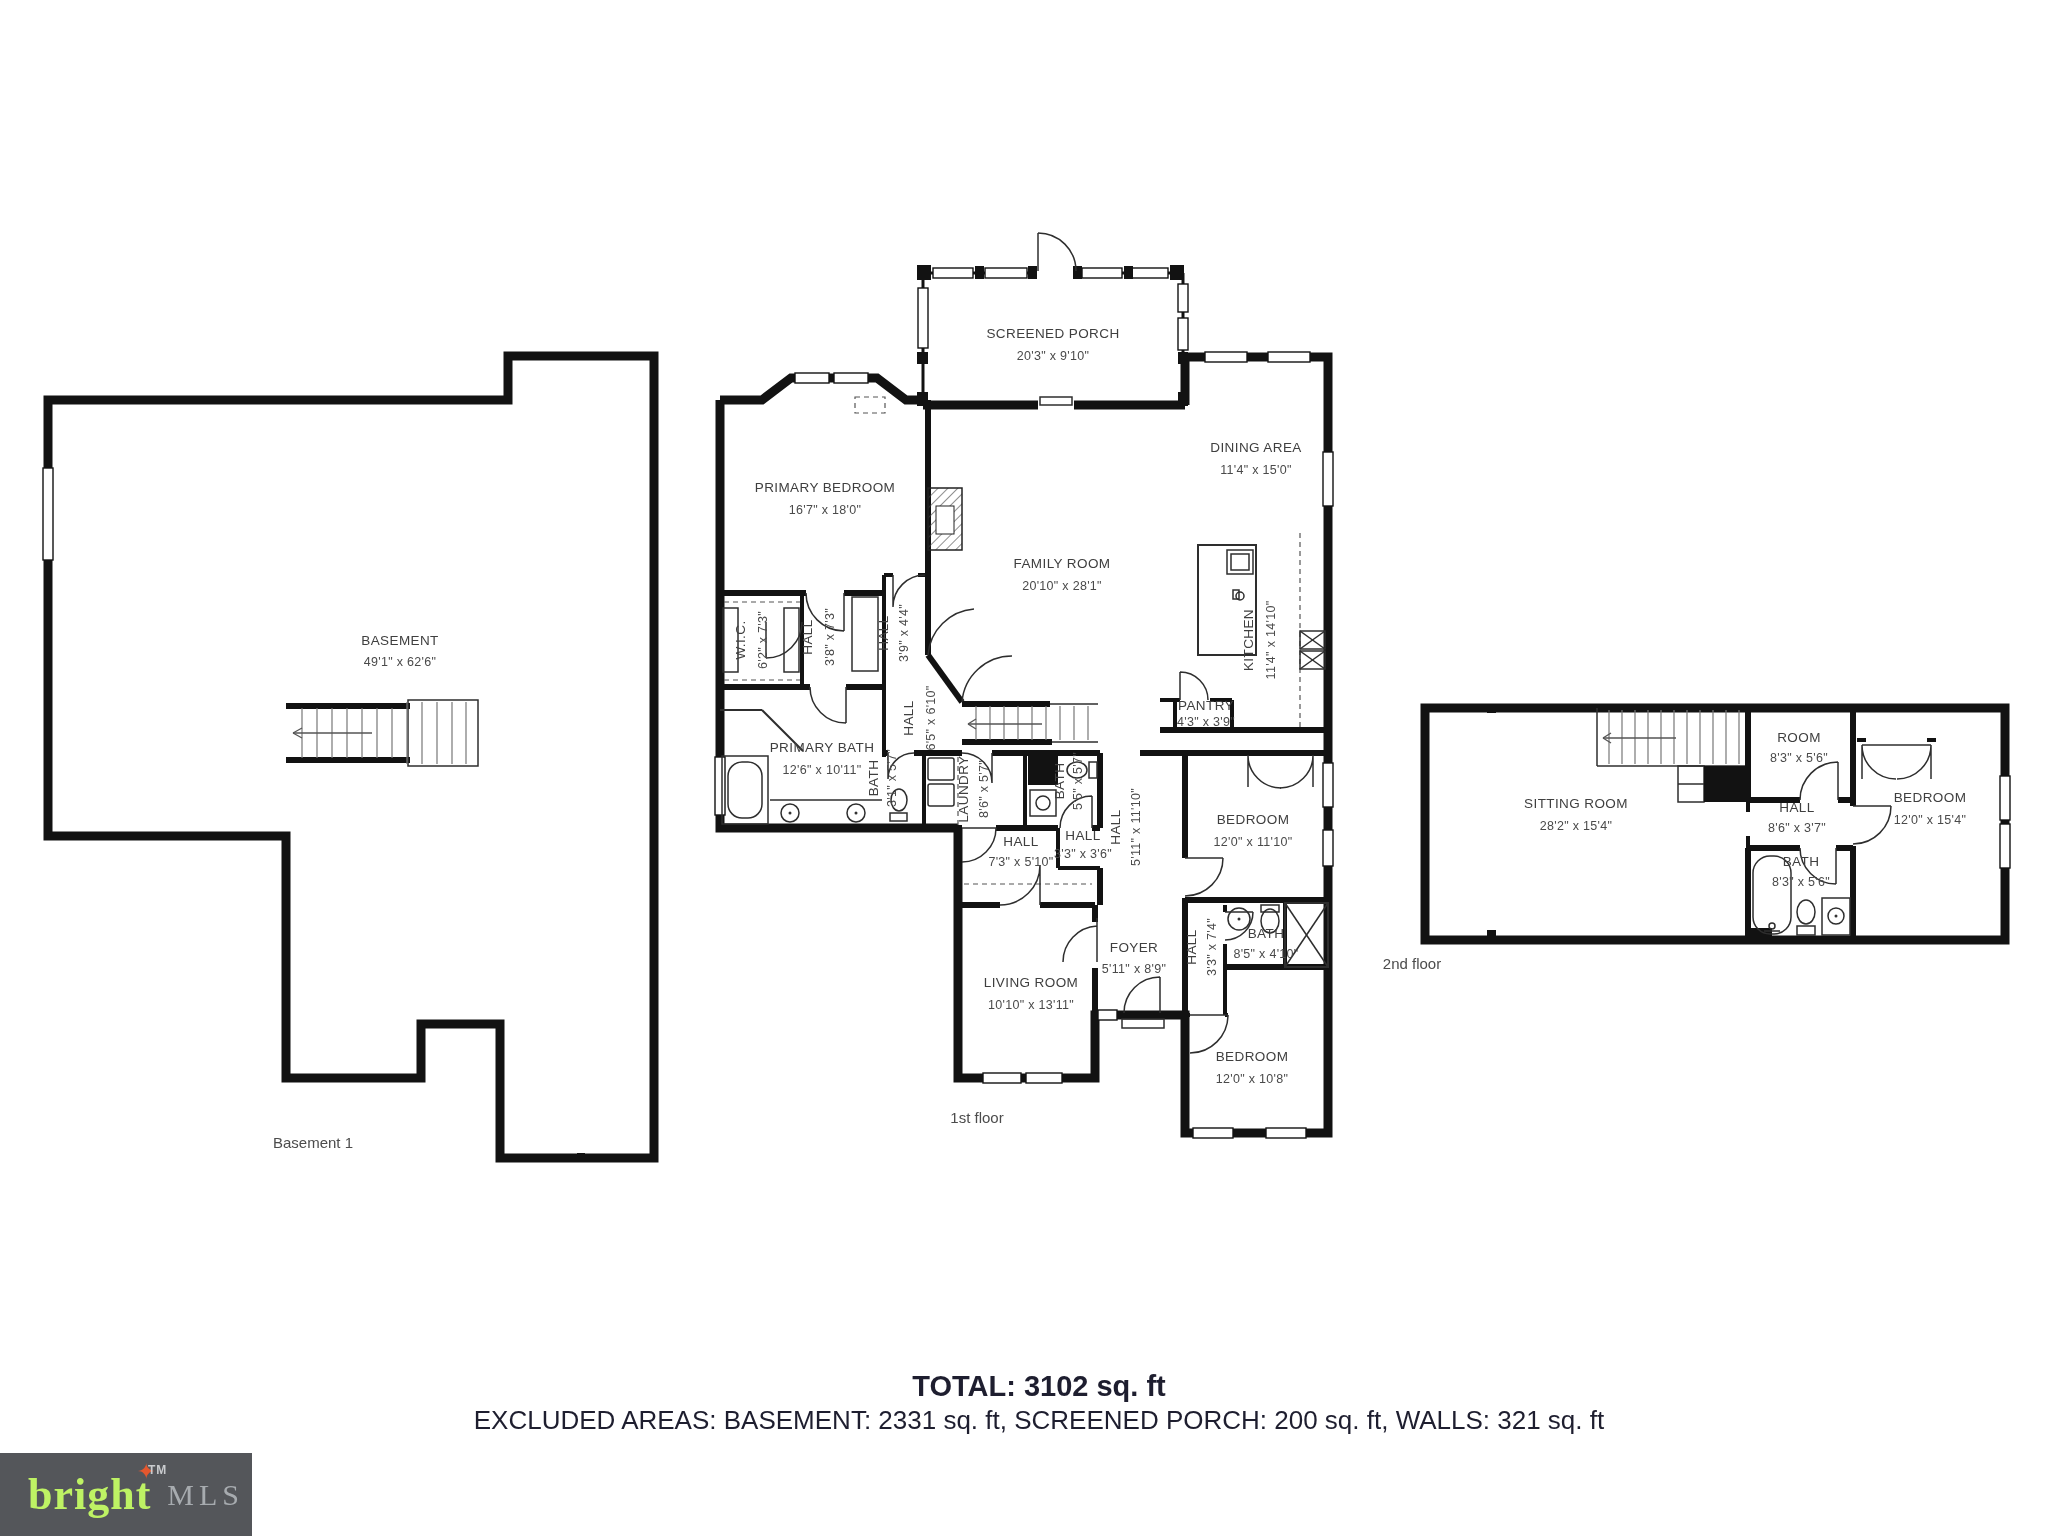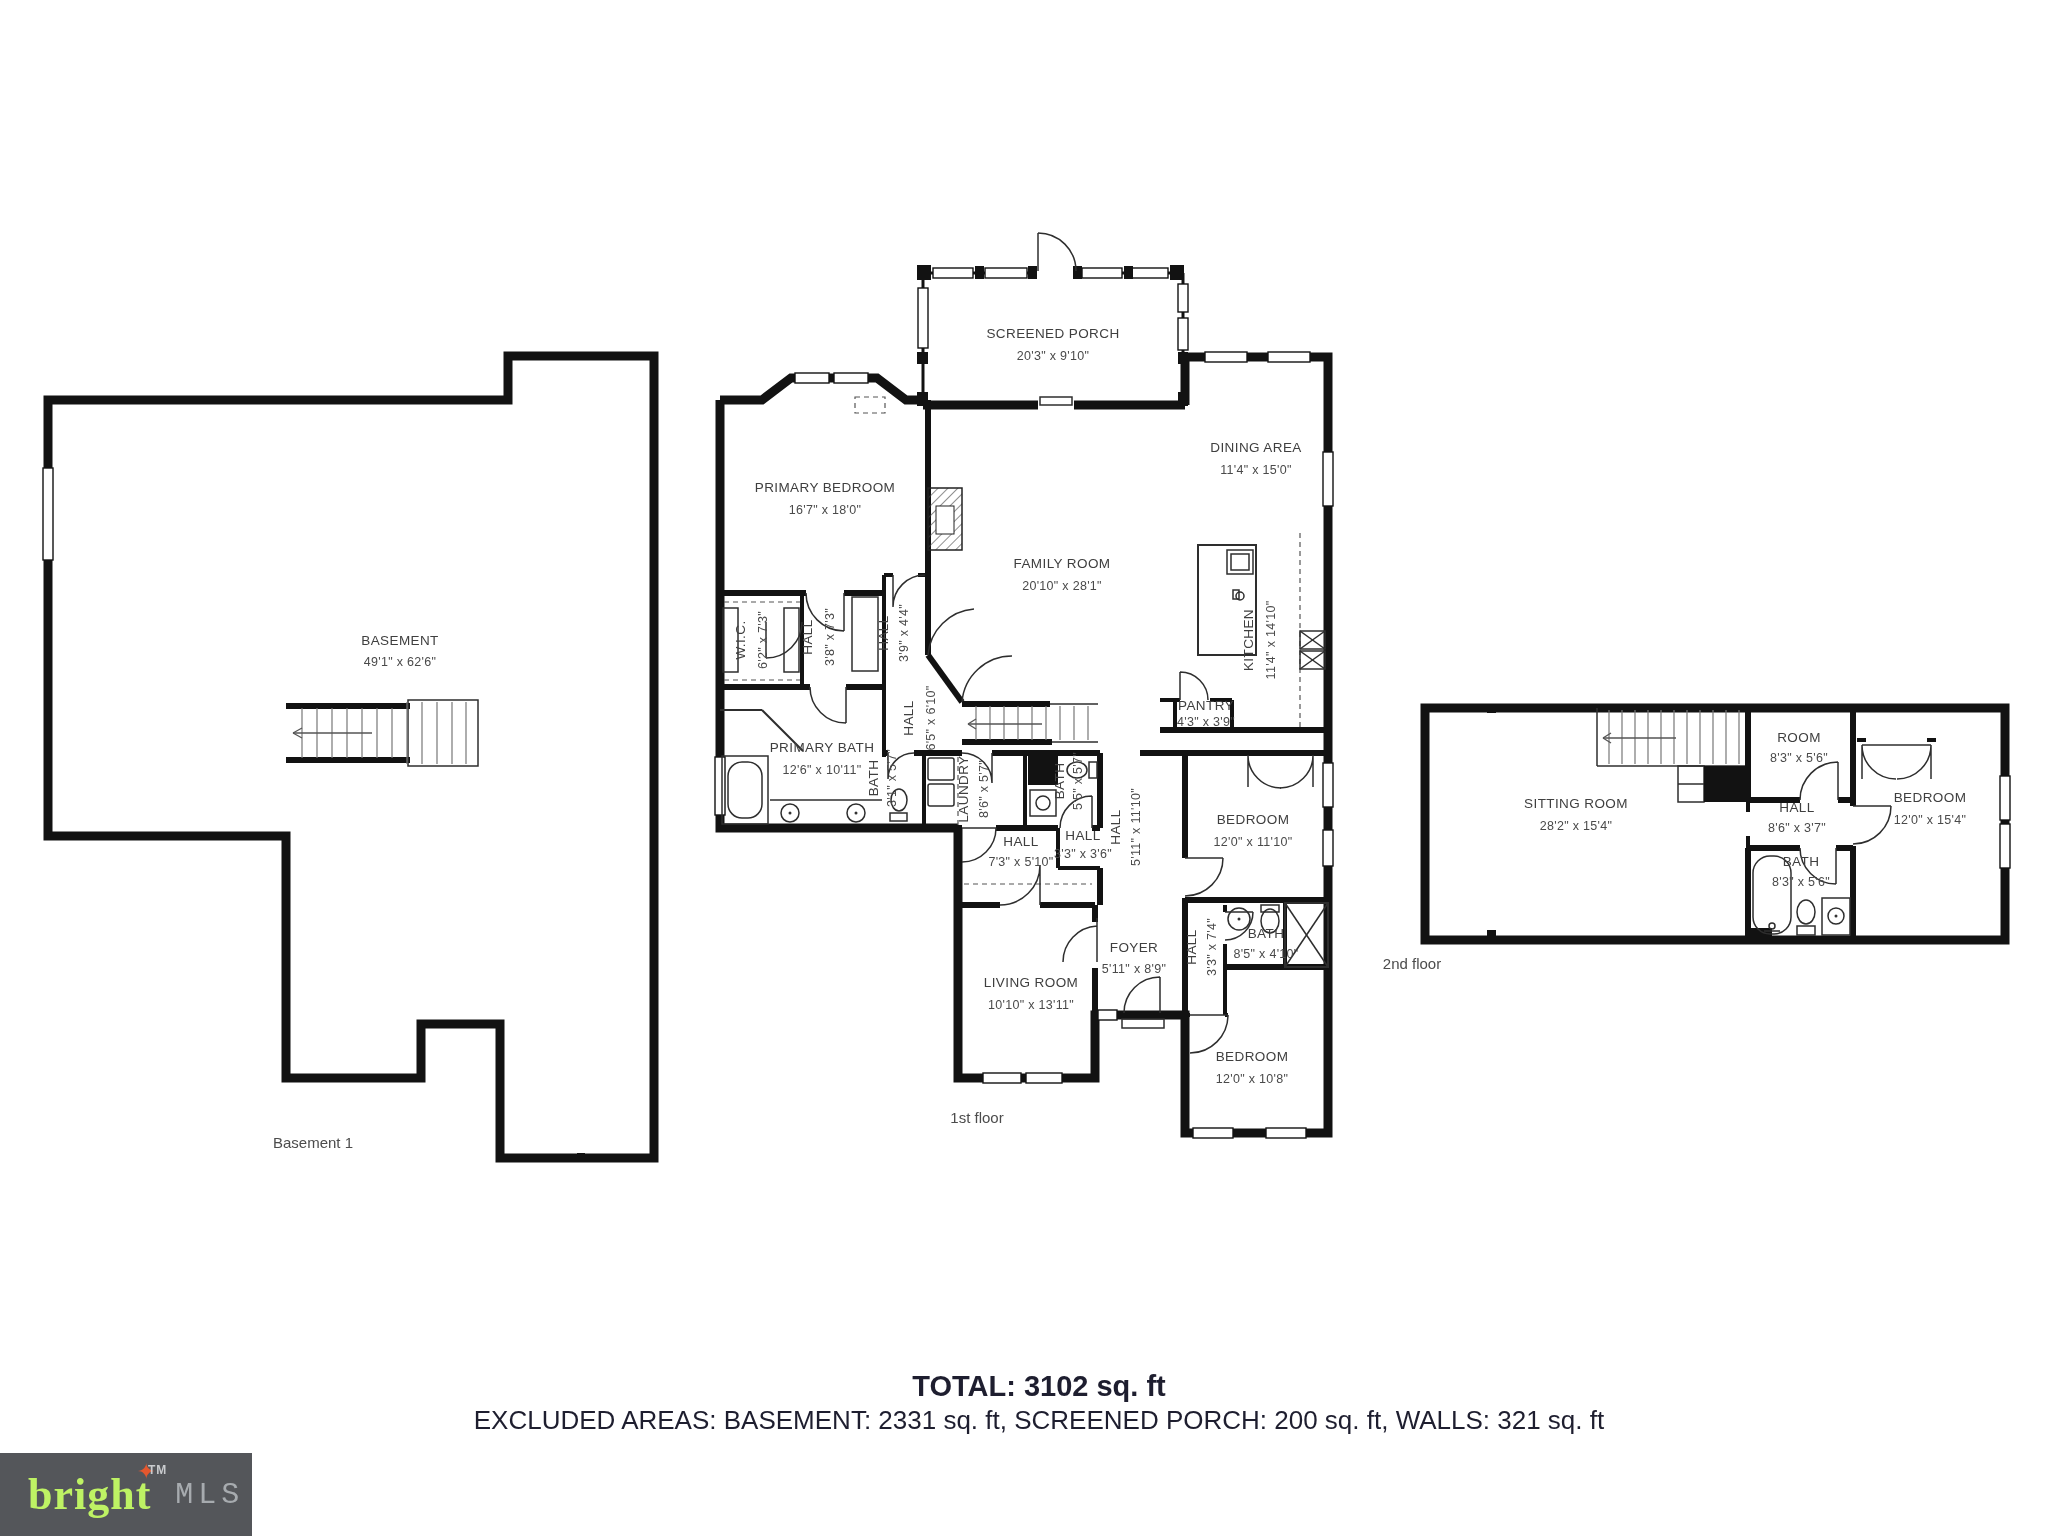--- a/index.html
+++ b/index.html
@@ -22,22 +22,22 @@
   .summary .total{font-size:29px;font-weight:700;line-height:1.0;}
   .summary .line{font-size:26px;font-weight:400;margin-top:5px;line-height:1.1;}
   .summary .disclaimer{font-size:14px;color:#3a3a3a;margin-top:34px;letter-spacing:.2px;}
   .logo-bar{position:absolute;left:0;top:1453px;width:252px;height:83px;background:#54565A;
             display:flex;align-items:center;padding-left:28px;box-sizing:border-box;}
   .brand-wrap{position:relative;display:inline-block;}
   .brand{font-family:"Liberation Serif",serif;font-size:44px;font-weight:600;
          color:#bef264;letter-spacing:1px;line-height:1;}
   .logo-star{position:absolute;right:-4px;top:-12px;color:#E4572E;font-size:22px;line-height:1;}
   .logo-tm{position:absolute;right:-16px;top:-10px;color:#C9CBCE;font-size:12px;letter-spacing:1px;font-weight:bold;}
-  .mls{font-size:30px;color:#A7ABAF;letter-spacing:5px;margin-left:24px;font-weight:400;
-       font-family:Liberation Mono, monospace;}
+  .mls{font-size:30px;color:#A7ABAF;letter-spacing:5px;margin-left:16px;font-weight:400;
+       font-family:Liberation Serif, serif;}
 </style>
 </head>
 <body>
 
 <div id="page">
 
 <svg width="2048" height="1536" viewBox="0 0 2048 1536">
   <defs>
     <pattern id="hatch" width="7" height="7" patternTransform="rotate(45)" patternUnits="userSpaceOnUse">
       <line x1="0" y1="0" x2="0" y2="7" stroke="#444" stroke-width="1.2"></line>

